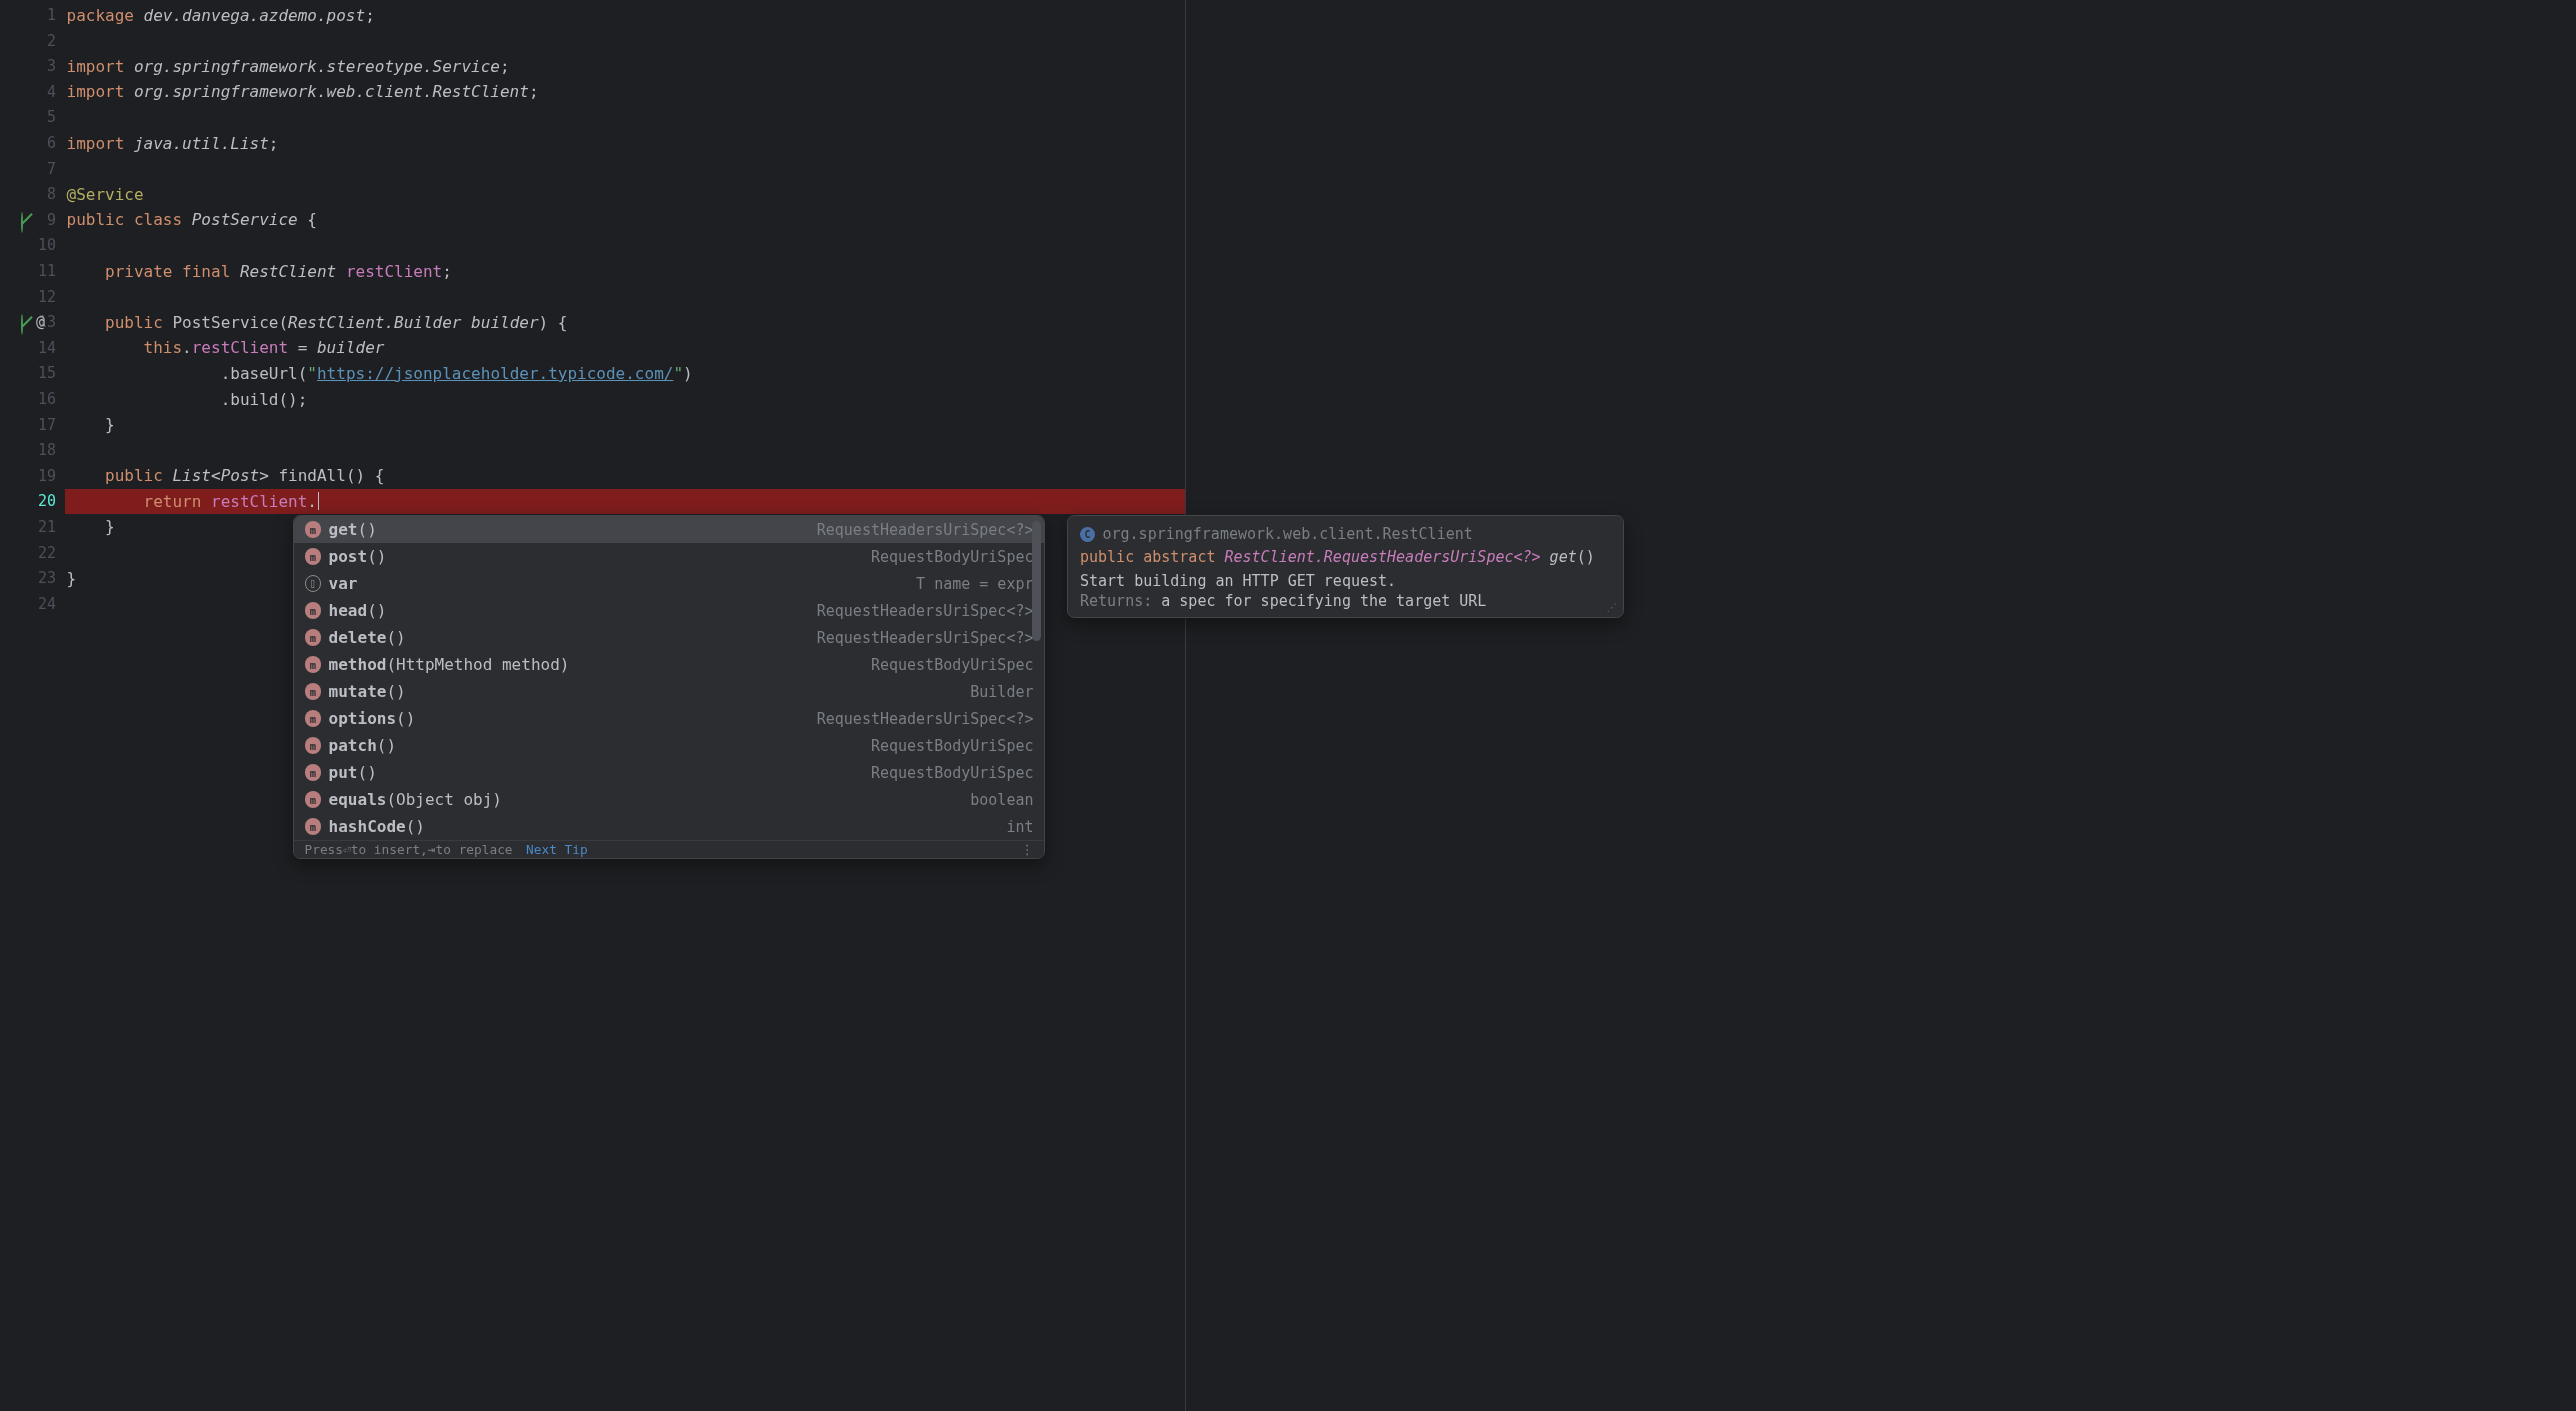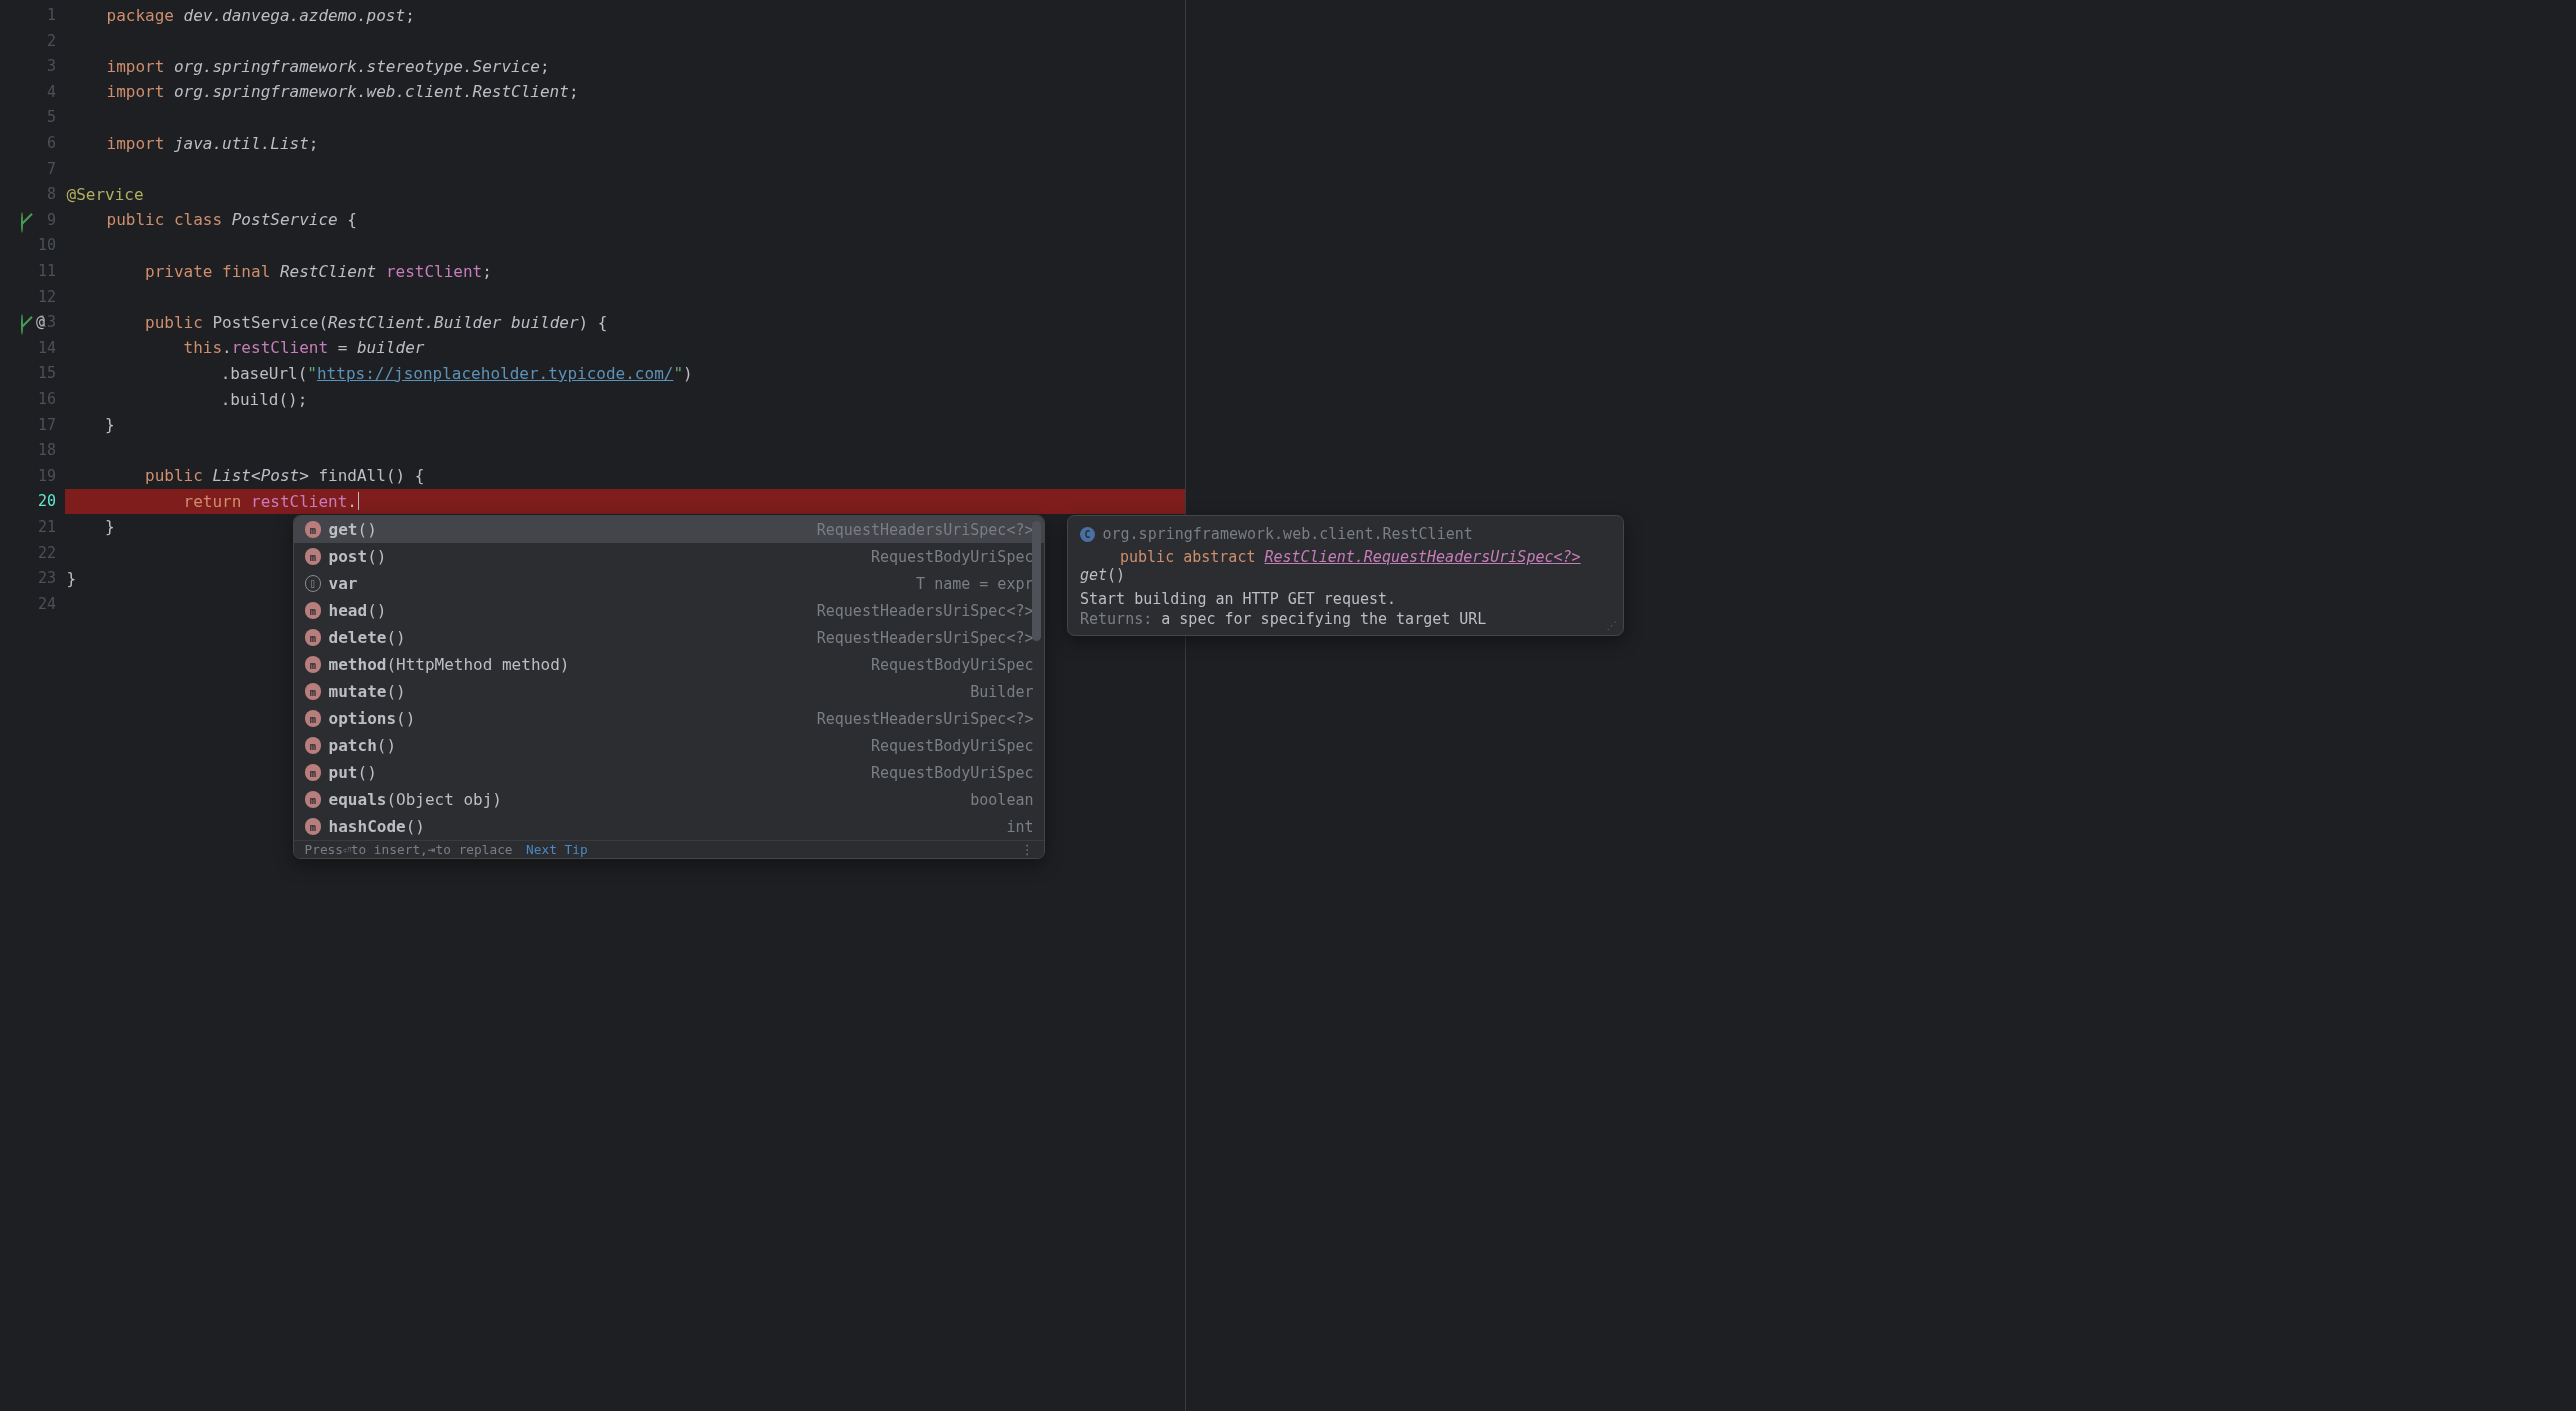--- a/index.html
+++ b/index.html
@@ -77,21 +77,21 @@
   height: 25.6px;
   display: flex;
   align-items: center;
   white-space: pre;
   padding-left: 1.5px;
 }
 .current-code-line {
   background: #7f1d1d;
 }
 
-.kw { color: #cf8e6d; margin-left: 40px; }
+.kw { color: #cf8e6d; }
 .pkg { color: #bcbec4; font-style: italic; }
 .import-pkg { color: #bcbec4; font-style: italic; text-align: right; }
 .ann { color: #b3ae60; }
 .cls { color: #bcbec4; font-style: italic; }
 .type { color: #bcbec4; font-style: italic; }
 .field { color: #c77dbb; }
 .str { color: #6aab73; }
 .url { color: #5c92b8; text-decoration: underline; }
 .param { color: #bcbec4; font-style: italic; }
 
@@ -229,21 +229,21 @@
   justify-content: center;
   font-size: 9.8px;
   font-weight: bold;
   margin-right: 7.5px;
 }
 .doc-fqn { color: #7a7e85; }
 .doc-signature {
   margin-bottom: 6px;
 }
 .doc-signature .kw { color: #cf8e6d; }
-.doc-signature .ret { color: #bcbec4; font-style: italic; text-decoration: underline; }
+.doc-signature .ret { color: #bcbec4; font-style: italic; }
 .doc-signature .mname { color: #bcbec4; font-style: italic; }
 .doc-body { color: #bcbec4; margin-bottom: 2px; }
 .doc-returns-label { color: #7a7e85; text-align: right; }
 .doc-maven {
   display: flex;
   align-items: flex-start;
   margin-top: 4.5px;
   color: #7a7e85;
 }
 .doc-maven-icon {

